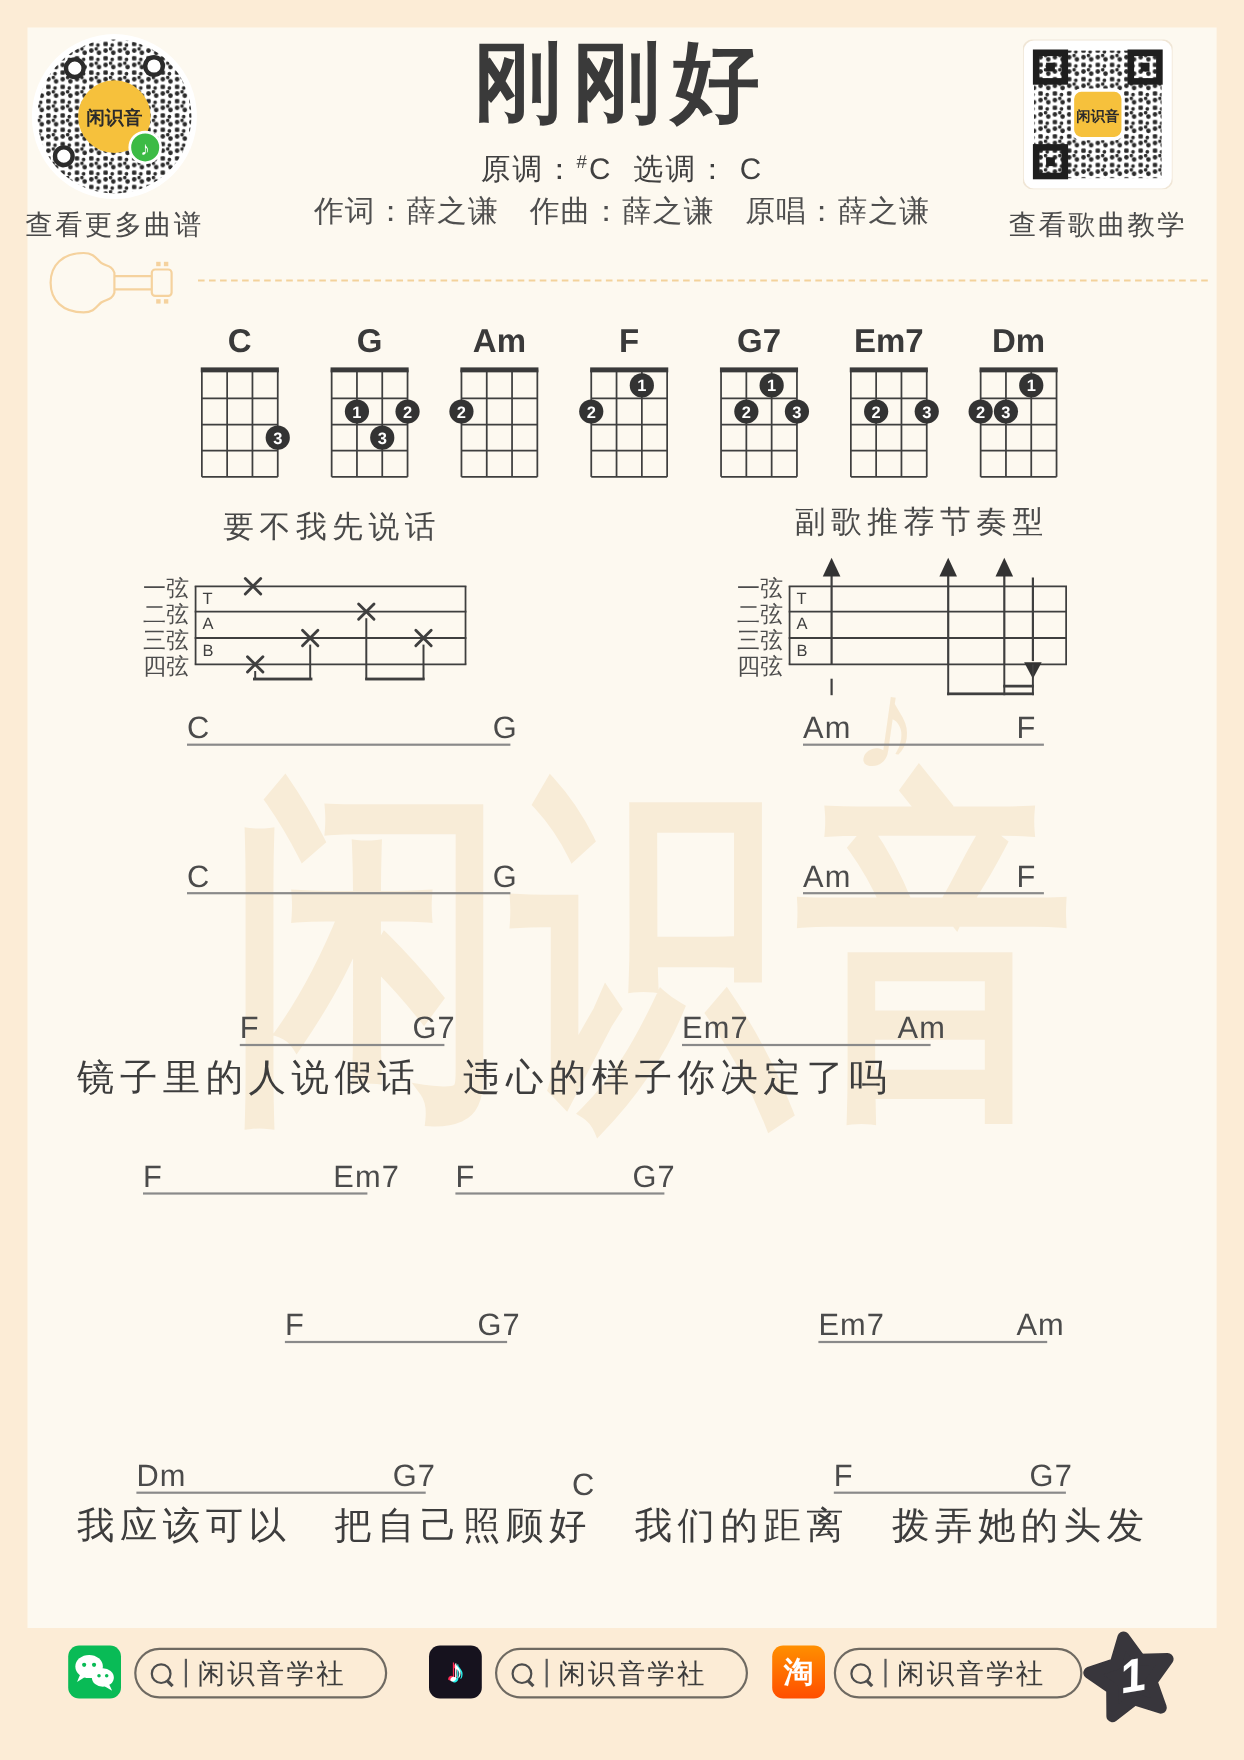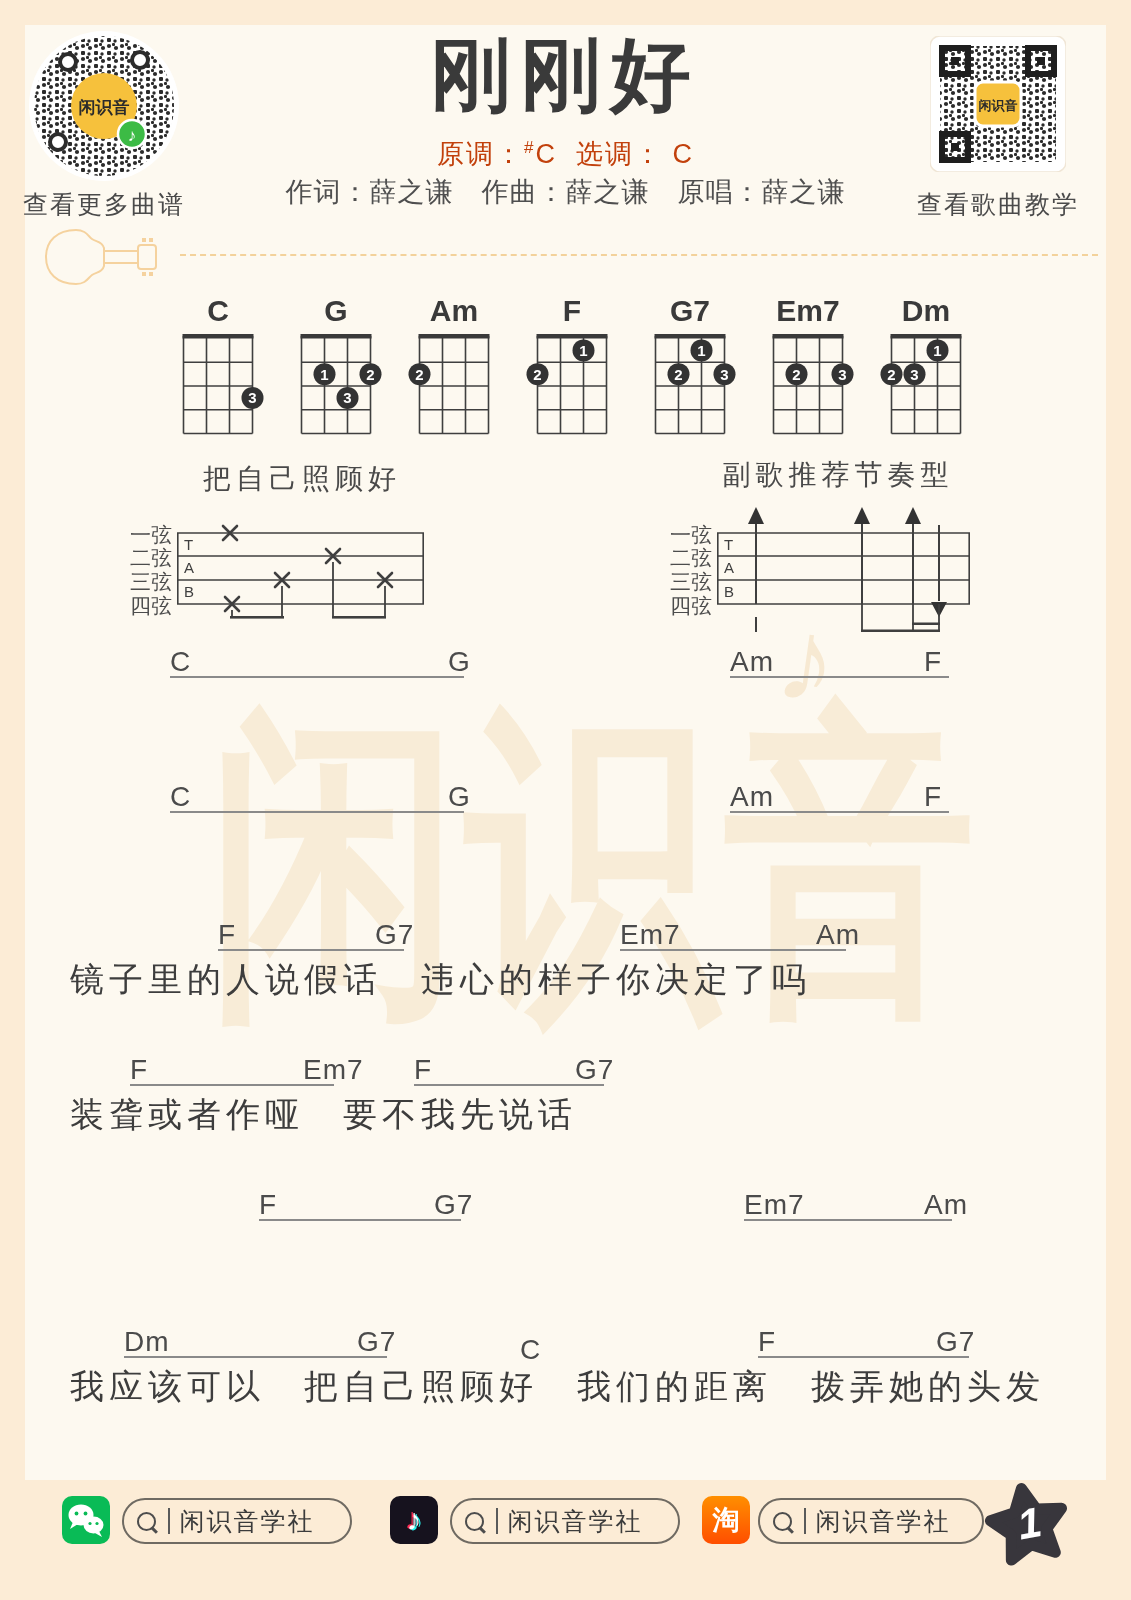--- a/index.html
+++ b/index.html
@@ -11,21 +11,21 @@
   }
   .a{position:absolute}
   .sheet{position:absolute;left:25px;top:25px;width:1081px;height:1455px;background:#fdf9f0}
   
   .wm{position:absolute;left:208px;top:648px;font-size:252px;font-weight:700;
       color:#f8ecd7;letter-spacing:6px;transform:scale(1,1.3);transform-origin:top left;white-space:nowrap}
   .wm-note{position:absolute;left:778px;top:592px;font-size:118px;color:#f7e9d2;transform:rotate(8deg)}
   
   .title{left:0;top:22px;width:1131px;text-align:center;font-size:80px;font-weight:700;
          letter-spacing:10px;color:#3a3a3a}
-  .keyline{left:0;top:136px;width:1131px;text-align:center;font-size:27px;color:#c2410c;letter-spacing:2px}
+  .keyline{left:0;top:136px;width:1131px;text-align:center;font-size:27px;color:#404040;letter-spacing:2px}
   .keyline sup{font-size:17px;vertical-align:10px}
   .credits{left:0;top:174px;width:1131px;text-align:center;font-size:27px;color:#4f4f4f;letter-spacing:1px}
   .qr-label{font-size:25px;color:#4a4a4a;text-align:center;letter-spacing:2px}
   
   .dash{left:180px;top:254px;width:918px;height:0;border-top:2px dashed #f3d29b}
   
   #chord-row{left:181px;top:294px;display:flex;gap:44px}
   .chord{width:74px}
   .chord-name{display:block;width:74px;text-align:center;font-size:30px;font-weight:700;color:#3a3a3a;height:38px}
   
@@ -231,21 +231,21 @@
         <line x1="2.5" y1="101.5" x2="71.5" y2="101.5" stroke="#3f3f3f" stroke-width="1.6"></line>
         <circle cx="48.5" cy="18.375" r="11" fill="#333"></circle>
         <text x="48.5" y="23.875" text-anchor="middle" font-size="15" font-weight="700" fill="#fff">1</text>
         <circle cx="2.5" cy="42.125" r="11" fill="#333"></circle>
         <text x="2.5" y="47.625" text-anchor="middle" font-size="15" font-weight="700" fill="#fff">2</text>
         <circle cx="25.5" cy="42.125" r="11" fill="#333"></circle>
         <text x="25.5" y="47.625" text-anchor="middle" font-size="15" font-weight="700" fill="#fff">3</text>
       </svg></div>
   </div>
 
-<div class="a rtitle" style="left:177px;top:460px">把自己照顾好</div>
+<div class="a rtitle" style="left:177px;top:460px">要不我先说话</div>
 <div class="a rtitle" style="left:713px;top:456px">副歌推荐节奏型</div>
 
 <div id="staff-zone">
     <svg width="252" height="104" class="a" style="left:177px;top:523px;overflow:visible">
       <line x1="0" y1="10" x2="247" y2="10" stroke="#3f3f3f" stroke-width="1.6"></line>
       <line x1="0" y1="33" x2="247" y2="33" stroke="#3f3f3f" stroke-width="1.6"></line>
       <line x1="0" y1="57" x2="247" y2="57" stroke="#3f3f3f" stroke-width="1.6"></line>
       <line x1="0" y1="81" x2="247" y2="81" stroke="#3f3f3f" stroke-width="1.6"></line>
       <line x1="0.8" y1="10" x2="0.8" y2="81" stroke="#3f3f3f" stroke-width="1.6"></line>
       <line x1="246.2" y1="10" x2="246.2" y2="81" stroke="#3f3f3f" stroke-width="1.6"></line>
@@ -333,21 +333,20 @@
     </div>
     <div class="a lyric-line" style="top: 1050px;">
       <div class="lchords">
         <span class="lchord" style="left:130px;">F</span>
         <span class="lchord" style="left:303px;">Em7</span>
         <span class="lchord" style="left:414px;">F</span>
         <span class="lchord" style="left:575px;">G7</span>
         <span class="uline" style="left:130px;width:204px"></span>
         <span class="uline" style="left:414px;width:190px"></span>
       </div>
-      <div class="ltext">装聋或者作哑　要不我先说话</div>
     </div>
     <div class="a lyric-line" style="top: 1185px;">
       <div class="lchords">
         <span class="lchord" style="left:259px;">F</span>
         <span class="lchord" style="left:434px;">G7</span>
         <span class="lchord" style="left:744px;">Em7</span>
         <span class="lchord" style="left:924px;">Am</span>
         <span class="uline" style="left:259px;width:202px"></span>
         <span class="uline" style="left:744px;width:208px"></span>
       </div>

